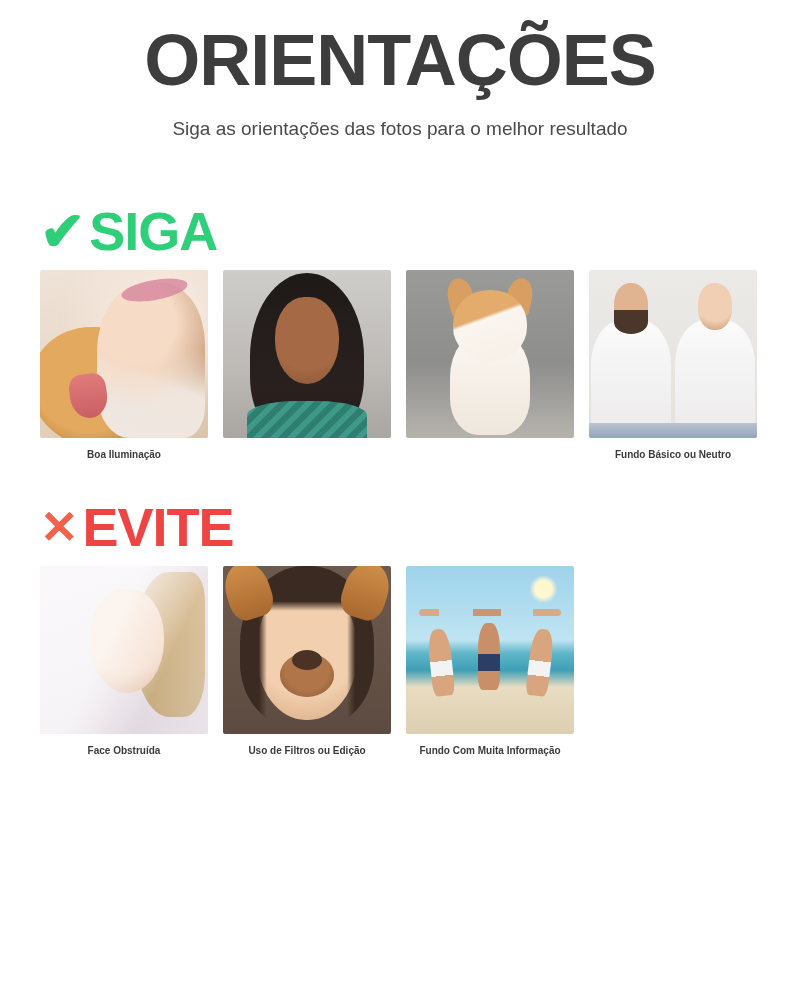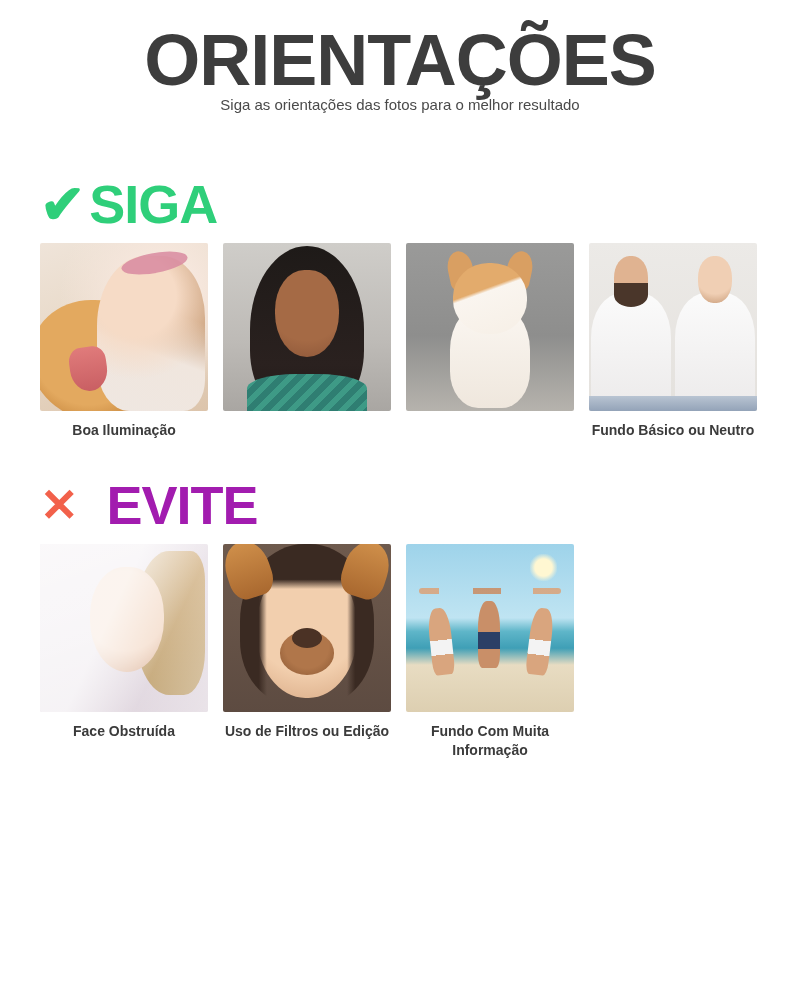--- a/index.html
+++ b/index.html
@@ -30,21 +30,22 @@
   }
   .main-title {
     font-size: 72px;
     line-height: 1.0;
     font-weight: bold;
     letter-spacing: -1px;
     color: #3d3d3d;
     margin: 0;
   }
   .subtitle {
-    font-size: 15px;
+    margin-top: 22px;
+    font-size: 19px;
     color: #4a4a4a;
     font-weight: normal;
   }
 
   
   .section {
     padding: 0 40px;
   }
   .section-head {
     display: flex;
@@ -59,21 +60,21 @@
     display: inline-block;
   }
   .section-head .label {
     font-size: 54px;
     line-height: 1;
     font-weight: bold;
     letter-spacing: -1px;
   }
   .good .mark, .good .label { color: #2fcf7a; }
   .bad .mark { color: #f2614b; font-size: 46px; }
-  .bad .label { color: #a21caf; margin-left: 24px; }
+  .bad .label { color: #ef4444; }
 
   
   .grid {
     display: grid;
     grid-template-columns: repeat(4, 168px);
     column-gap: 15px;
     justify-content: start;
   }
   .card {
     width: 168px;
@@ -81,21 +82,21 @@
   .thumb {
     width: 168px;
     height: 168px;
     border-radius: 2px;
     overflow: hidden;
     position: relative;
   }
   .caption {
     margin-top: 10px;
     text-align: center;
-    font-size: 14px;
+    font-size: 10px;
     font-weight: bold;
     color: #3b3b3b;
     line-height: 1.35;
   }
 
   
   .ph { width: 100%; height: 100%; position: relative; }
 
   
   .ph-dog-hug {

